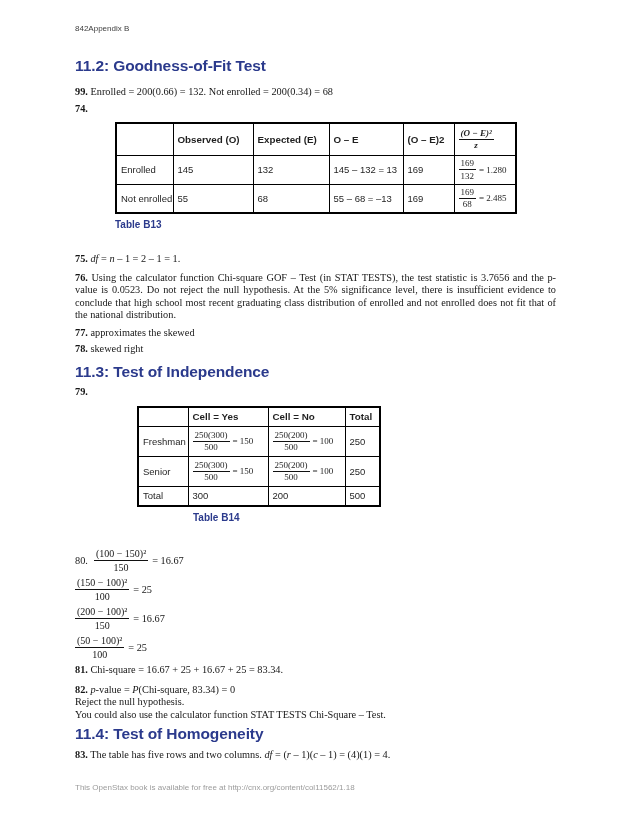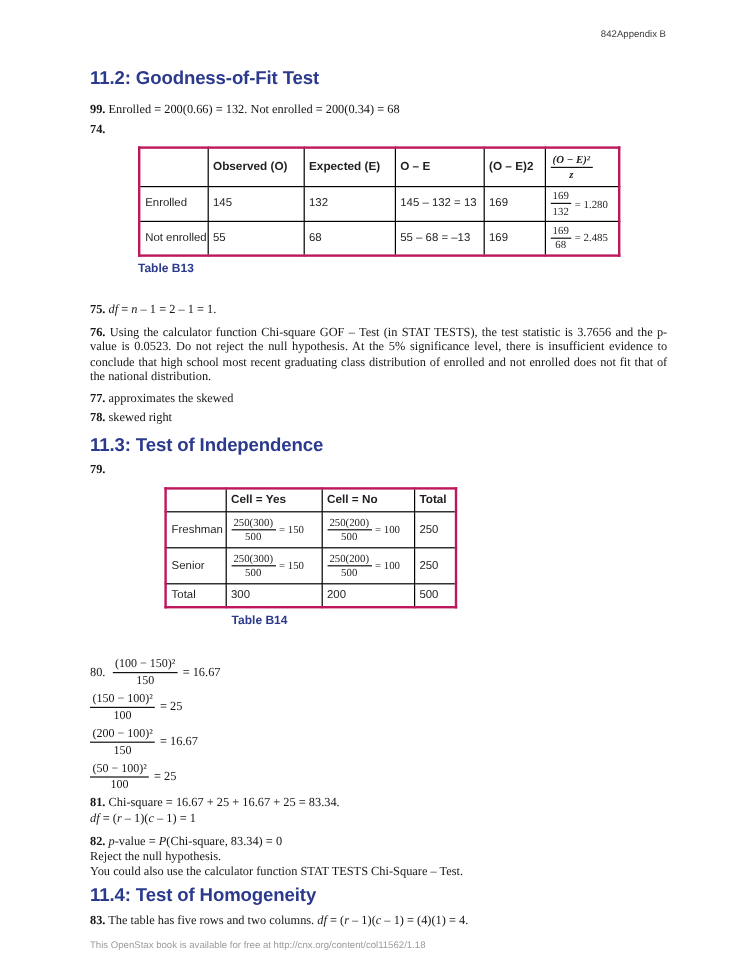--- a/index.html
+++ b/index.html
@@ -4,21 +4,21 @@
 <style>
   * { margin:0; padding:0; box-sizing:border-box; }
   html,body { background:#ffffff; }
   .page {
     position:relative; width:630px; height:815px; background:#ffffff;
     font-family:"Liberation Serif", serif; color:#161616; overflow:hidden;
   }
   
   .pg-header {
     position:absolute; top:24px; left:75px; right:75px;
-    display:flex; justify-content:flex-end;
+    display:flex; justify-content:flex-start;
     font-family:"Liberation Sans", sans-serif; font-size:8px; color:#3d3d3d;
   }
   .pg-footer {
     position:absolute; top:783px; left:75px;
     font-family:"Liberation Sans", sans-serif; font-size:8px; color:#9b9b9b;
   }
   .content { position:absolute; top:56px; left:75px; width:481px; }
 
   .sec {
     font-family:"Liberation Sans", sans-serif; font-weight:bold;
@@ -32,21 +32,21 @@
   .mt6  { margin-top:6px; }  .mt7  { margin-top:7px; }
   .mt8  { margin-top:8px; }
   .mt11 { margin-top:11px; }
   .mt22 { margin-top:22px; }
   .mt3  { margin-top:3px; }
 
   
   table.tbl {
     border-collapse:collapse; table-layout:fixed;
     font-family:"Liberation Sans", sans-serif; font-size:9.5px; color:#1f1f1f;
-    border:2px solid #be185d;
+    border:2px solid #000000;
   }
   .tbl th, .tbl td {
     border:1px solid #000; padding:1px 4px; text-align:left; vertical-align:middle;
     overflow:hidden; white-space:nowrap;
   }
   .tbl th { font-weight:bold; font-size:9.8px; }
   .tb13 { margin-left:40px; width:400px; }
   .tb13 th { height:32px; }
   .tb13 td { height:29px; }
   .tb14 { margin-left:62px; width:242px; }
@@ -262,21 +262,20 @@
       <div class="eq-row">
         <span class="frac">
           <span class="fnum">(50 − 100)²</span>
           <span class="fden">100</span>
         </span>
         <span class="fres">= 25</span>
       </div>
     </div>
 
     <p class="body mt4"><span class="b">81.</span><span> Chi-square = 16.67 + 25 + 16.67 + 25 = 83.34.</span></p>
-    <p class="body"><span class="i">df</span><span> = (</span><span class="i">r</span><span> – 1)(</span><span class="i">c</span><span> – 1) = 1</span></p>
 
     <p class="body mt7"><span class="b">82.</span><span> </span><span class="i">p</span><span>-value = </span><span class="i">P</span><span>(Chi-square, 83.34) = 0</span></p>
     <p class="body"><span>Reject the null hypothesis.</span></p>
     <p class="body"><span>You could also use the calculator function STAT TESTS Chi-Square – Test.</span></p>
 
     <h1 class="sec mt3">11.4: Test of Homogeneity</h1>
     <p class="body mt6"><span class="b">83.</span><span> The table has five rows and two columns. </span><span class="i">df</span><span> = (</span><span class="i">r</span><span> – 1)(</span><span class="i">c</span><span> – 1) = (4)(1) = 4.</span></p>
 
   </main>
 

